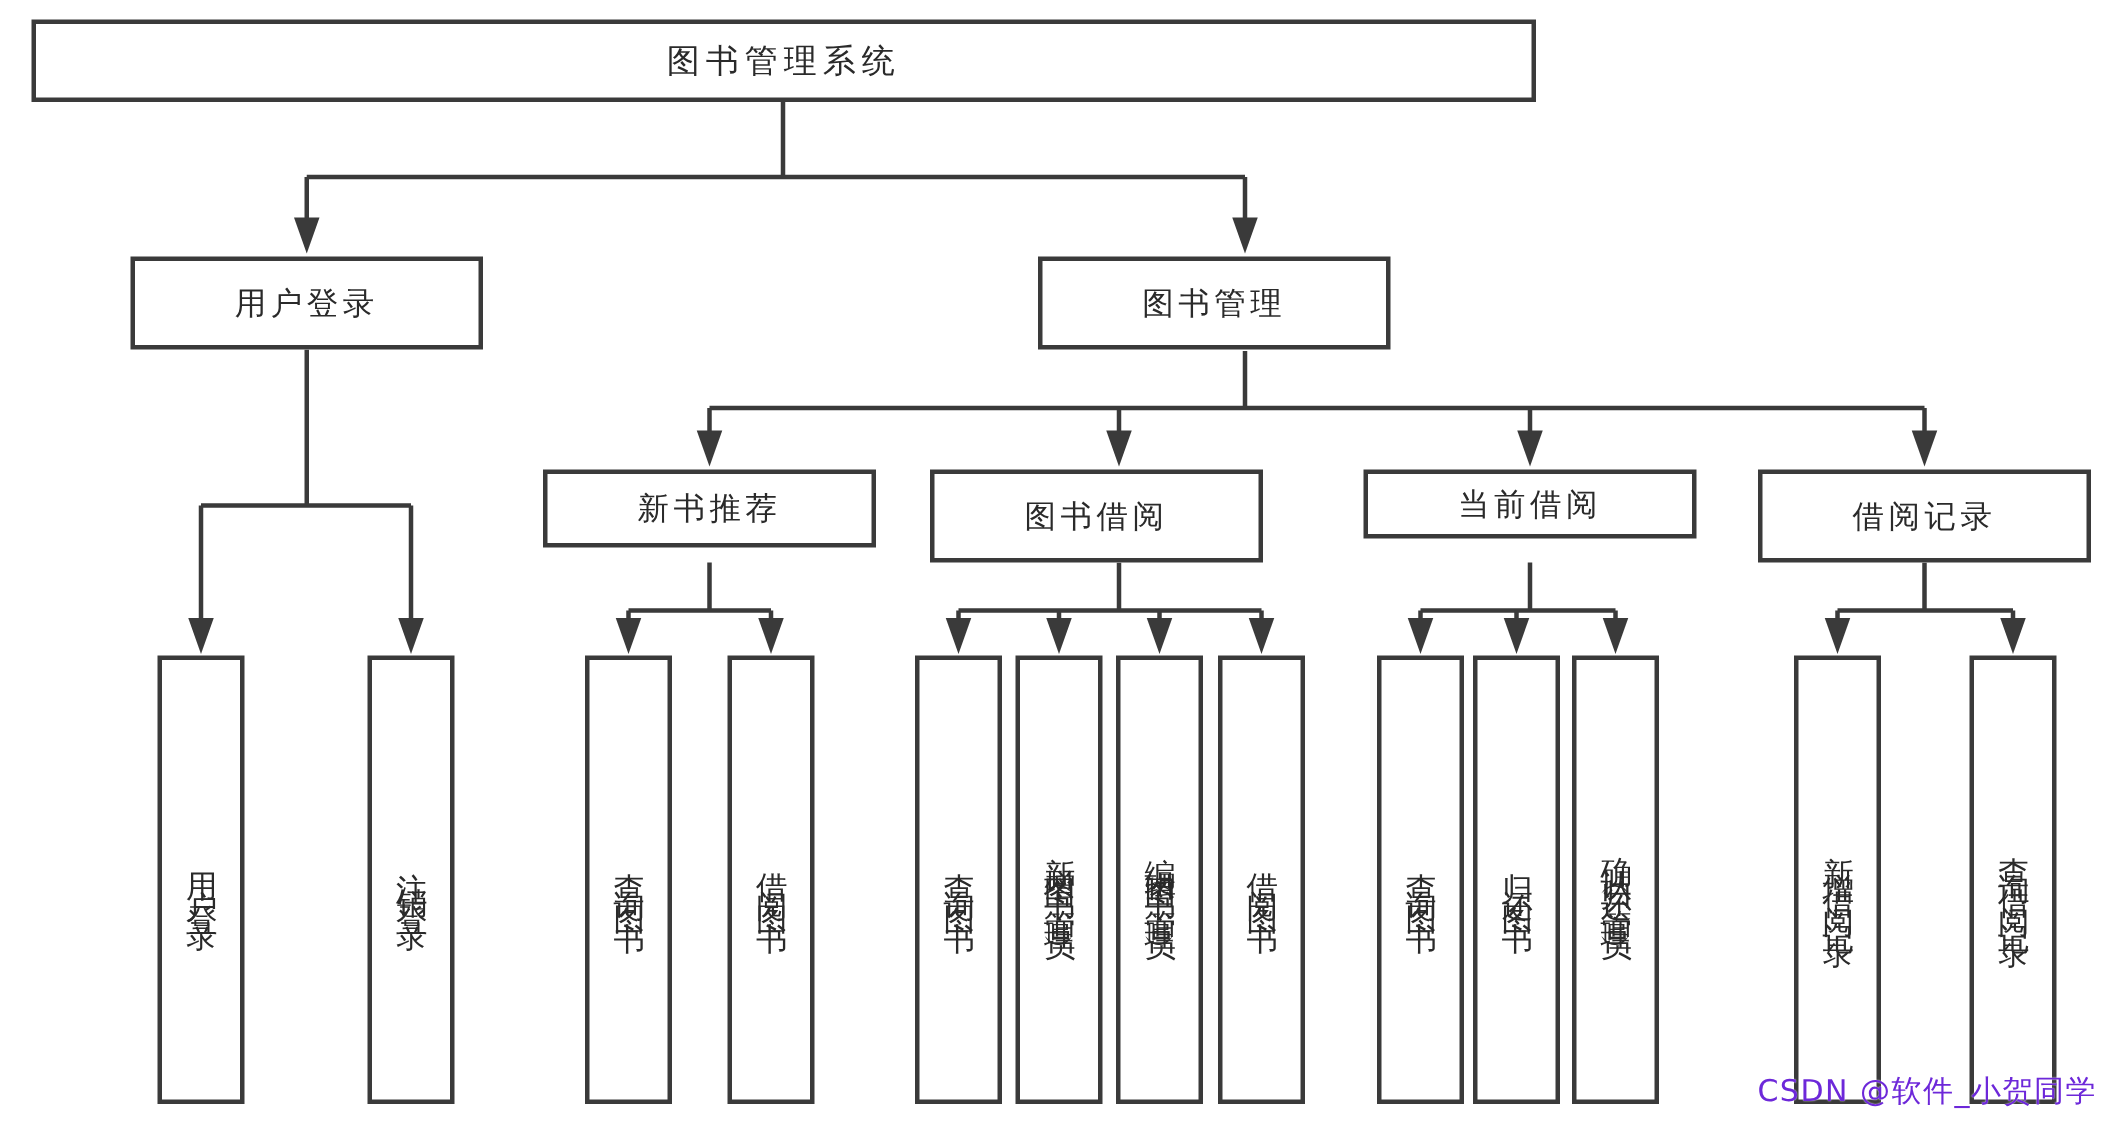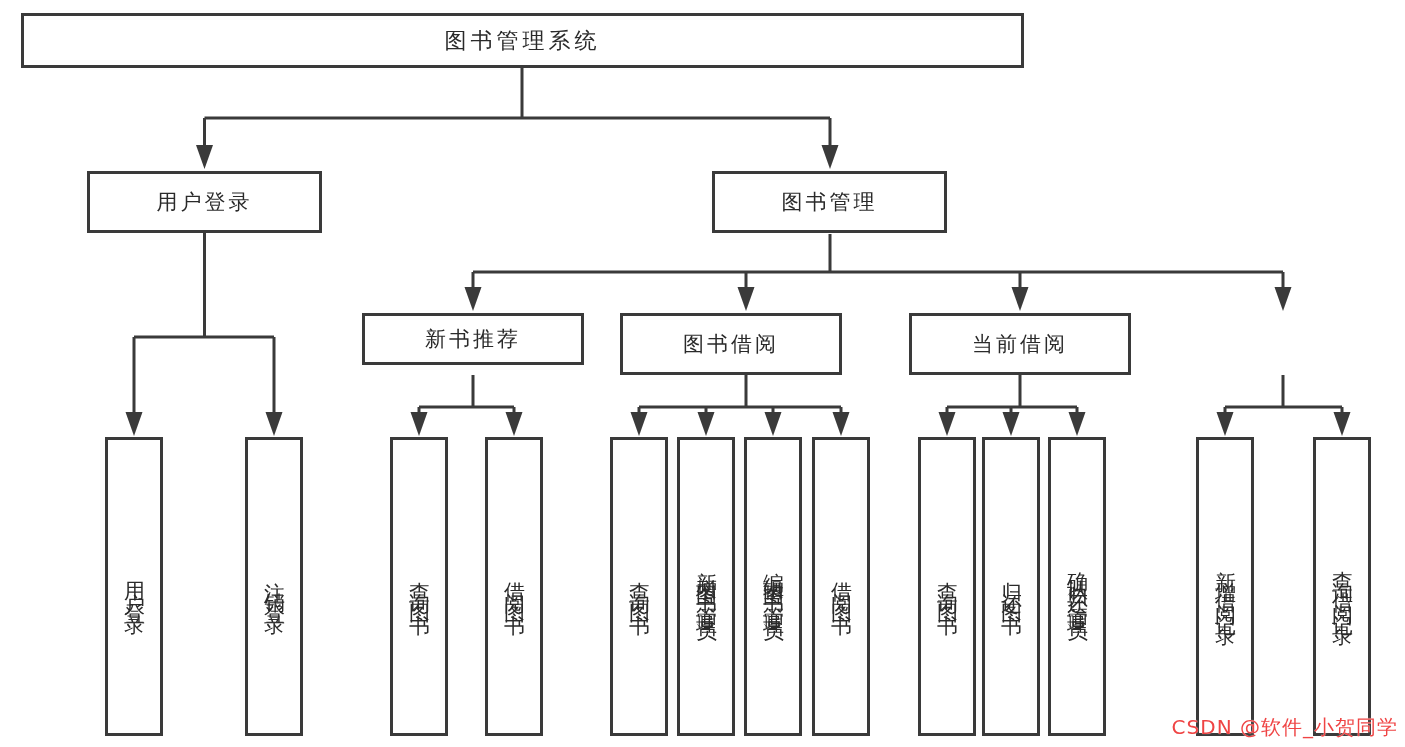--- a/index.html
+++ b/index.html
@@ -18,21 +18,21 @@
   .hlabel{font-size:21px;letter-spacing:3px;white-space:nowrap;}
   .rootlabel{font-size:22px;letter-spacing:4px;}
   .leaf{width:58px;top:437px;height:299px;}
   .vtext{
     writing-mode:vertical-rl;text-orientation:mixed;
     font-size:21px;line-height:1;letter-spacing:11px;white-space:nowrap;
   }
   .vtext.tight{letter-spacing:7px;}
   .watermark{
     position:absolute;right:7px;bottom:6px;z-index:5;
-    font-size:20px;letter-spacing:1px;color:#ef4444;
+    font-size:20px;letter-spacing:1px;color:#6d28d9;
     text-shadow:0 0 1px #ffffff;white-space:nowrap;
   }
 </style>
 </head>
 <body>
 
 <div class="canvas">
 
   <svg class="connectors" width="1405" height="747" viewBox="0 0 1405 747">
 
@@ -84,32 +84,35 @@
     </g>
   </svg>
 
   <div class="box" style="left:21px;top:13px;width:1003px;height:55px">
     <span class="hlabel rootlabel">图书管理系统</span>
   </div>
 
   <div class="box" style="left:87px;top:171px;width:235px;height:62px">
     <span class="hlabel">用户登录</span>
   </div>
-  <div class="box" style="left:712px;top:171px;width:235px;height:62px">
+  <div class="box" style="left:692px;top:171px;width:235px;height:62px">
     <span class="hlabel">图书管理</span>
   </div>
 
   <div class="box" style="left:362px;top:313px;width:222px;height:52px">
     <span class="hlabel">新书推荐</span>
   </div>
   <div class="box" style="left:620px;top:313px;width:222px;height:62px">
     <span class="hlabel">图书借阅</span>
   </div>
-  <div class="box" style="left:909px;top:313px;width:222px;height:62px">
+  <div class="box" style="left:909px;top:313px;width:222px;height:46px">
     <span class="hlabel">当前借阅</span>
+  </div>
+  <div class="box" style="left:1172px;top:313px;width:222px;height:62px">
+    <span class="hlabel">借阅记录</span>
   </div>
 
   <div class="box leaf" style="left:105px">
     <span class="vtext">用户登录</span>
   </div>
   <div class="box leaf" style="left:245px">
     <span class="vtext">注销登录</span>
   </div>
 
   <div class="box leaf" style="left:390px">

